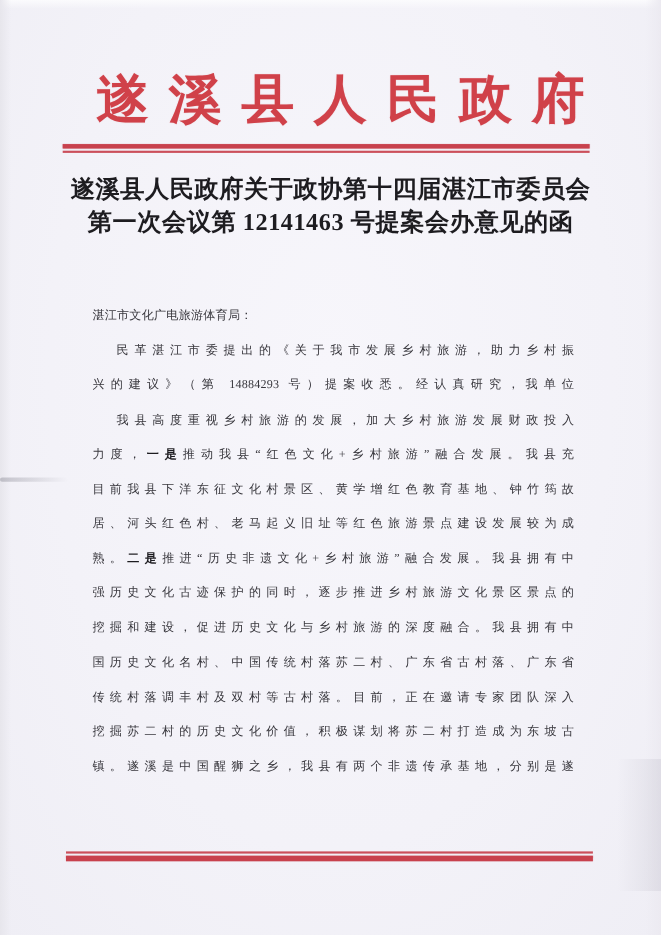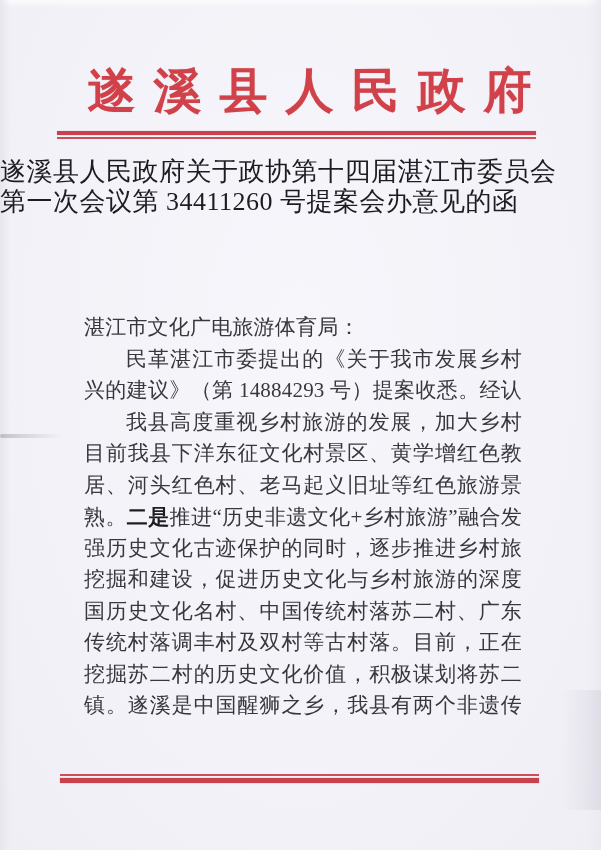--- a/index.html
+++ b/index.html
@@ -32,31 +32,30 @@
   .rule .thick{height:4px;background:var(--rule-red,#c8414d);box-shadow:0 0 1px rgba(200,65,77,.6);}
   .rule .thin{height:1.6px;background:var(--rule-red,#c8414d);opacity:.92;}
   .rule-top{top:131px;}
   .rule-top .thin{margin-top:2px;}
   .rule-bottom{top:774px;left:60px;}
   .rule-bottom .thick{margin-top:2px;height:5px;}
 
   
   .doc-title{
     position:absolute;top:157px;left:0;width:100%;
-    color:var(--ink-title,#1d1c20);
-    font-size:26px;line-height:30px;font-weight:normal;
+    text-align:center;color:var(--ink-title,#1d1c20);
+    font-size:22px;line-height:30px;font-weight:bold;
     letter-spacing:.5px;white-space:nowrap;
   }
 
   
   .doc-body{
     position:absolute;top:272px;left:84px;width:438px;
     color:var(--ink-body,#38373d);
-    font-size:21px;
-    margin-top:40px;
+    font-size:11px;
   }
   .bline{
     height:31.5px;line-height:31.5px;
     overflow:hidden;
     letter-spacing:.2px;
   }
   .bline.j{text-align:justify;text-align-last:justify;}
   .bline.ind{text-indent:2em;}
   .em{
     font-family:"Liberation Sans","DejaVu Sans",sans-serif;
@@ -81,28 +80,29 @@
 
   <div class="letterhead">遂溪县人民政府</div>
 
   <div class="rule rule-top">
     <div class="thick"></div>
     <div class="thin"></div>
   </div>
 
   <div class="doc-title">
     <div>遂溪县人民政府关于政协第十四届湛江市委员会</div>
-    <div>第一次会议第 34411260 号提案会办意见的函</div>
+    <div>第一次会议第 12141463 号提案会办意见的函</div>
   </div>
 
   <div class="doc-body">
       <div class="bline"><span class="">湛江市文化广电旅游体育局：</span></div>
       <div class="bline j ind"><span class="">民革湛江市委提出的《关于我市发展乡村旅游，助力乡村振</span></div>
       <div class="bline j"><span class="">兴的建议》（第 14884293 号）提案收悉。经认真研究，我单位</span></div>
       <div class="bline j ind"><span class="">我县高度重视乡村旅游的发展，加大乡村旅游发展财政投入</span></div>
+      <div class="bline j"><span class="">力度，</span><span class="em">一是</span><span class="">推动我县“红色文化+乡村旅游”融合发展。我县充</span></div>
       <div class="bline j"><span class="">目前我县下洋东征文化村景区、黄学增红色教育基地、钟竹筠故</span></div>
       <div class="bline j"><span class="">居、河头红色村、老马起义旧址等红色旅游景点建设发展较为成</span></div>
       <div class="bline j"><span class="">熟。</span><span class="em">二是</span><span class="">推进“历史非遗文化+乡村旅游”融合发展。我县拥有中</span></div>
       <div class="bline j"><span class="">强历史文化古迹保护的同时，逐步推进乡村旅游文化景区景点的</span></div>
       <div class="bline j"><span class="">挖掘和建设，促进历史文化与乡村旅游的深度融合。我县拥有中</span></div>
       <div class="bline j"><span class="">国历史文化名村、中国传统村落苏二村、广东省古村落、广东省</span></div>
       <div class="bline j"><span class="">传统村落调丰村及双村等古村落。目前，正在邀请专家团队深入</span></div>
       <div class="bline j"><span class="">挖掘苏二村的历史文化价值，积极谋划将苏二村打造成为东坡古</span></div>
       <div class="bline j"><span class="">镇。遂溪是中国醒狮之乡，我县有两个非遗传承基地，分别是遂</span></div>
     </div>

